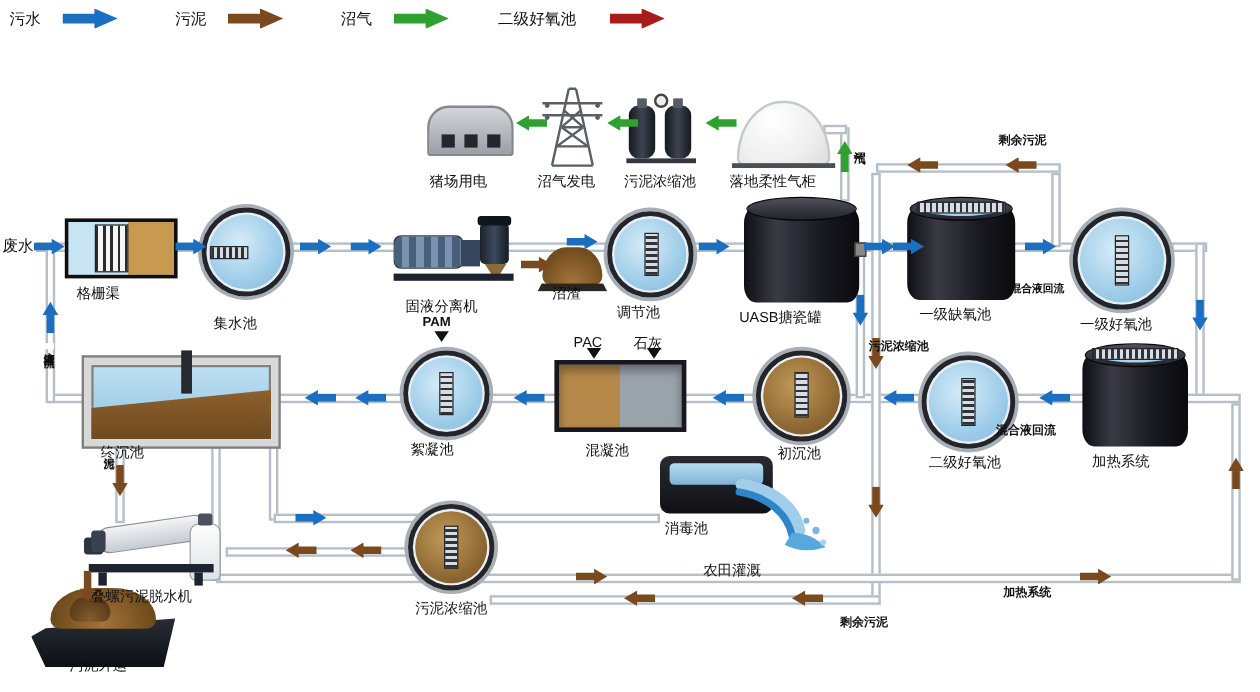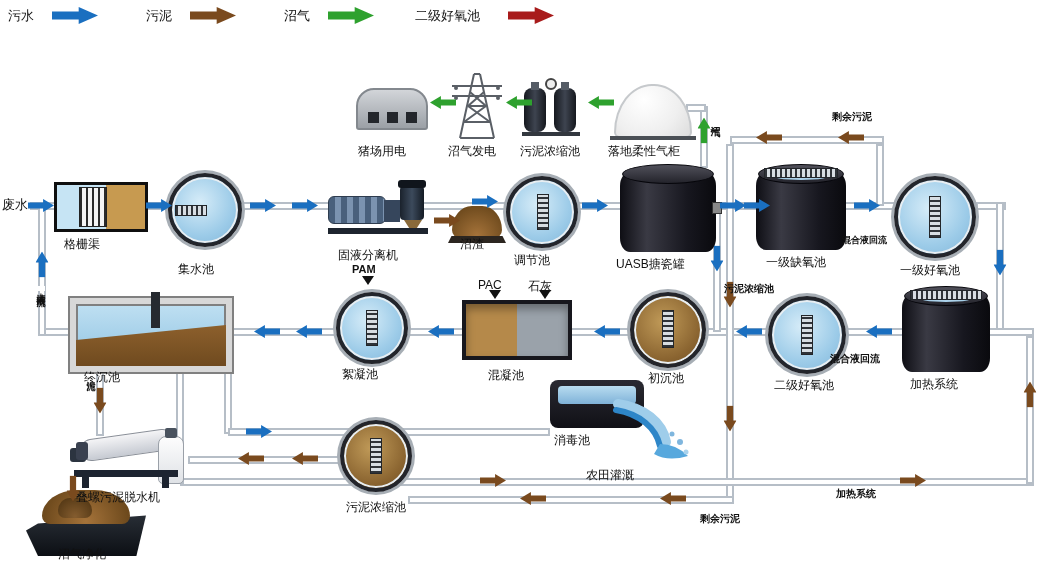--- a/index.html
+++ b/index.html
@@ -264,21 +264,21 @@
   <div class="lbl" style="left:910px;top:376px">加热系统</div>
   <div class="lbl" style="left:774px;top:377px">二级好氧池</div>
   <div class="lbl" style="left:648px;top:370px">初沉池</div>
   <div class="lbl" style="left:488px;top:367px">混凝池</div>
   <div class="lbl" style="left:342px;top:366px">絮凝池</div>
   <div class="lbl" style="left:84px;top:369px">终沉池</div>
   <div class="lbl" style="left:554px;top:432px">消毒池</div>
   <div class="lbl" style="left:586px;top:467px">农田灌溉</div>
   <div class="lbl" style="left:346px;top:499px">污泥浓缩池</div>
   <div class="lbl" style="left:76px;top:489px">叠螺污泥脱水机</div>
-  <div class="lbl" style="left:58px;top:546px">沼气净化</div>
+  <div class="lbl" style="left:58px;top:546px">污泥外运</div>
 
   <div class="lbl" style="left:478px;top:278px">PAC</div>
   <div class="lbl" style="left:528px;top:278px">石灰</div>
   <div class="flbl" style="left:352px;top:263px;font-size:11px">PAM</div>
 
   <div class="flbl" style="left:832px;top:110px">剩余污泥</div>
   <div class="flbl" style="left:700px;top:512px">剩余污泥</div>
   <div class="flbl" style="left:842px;top:234px;font-size:9px">混合液回流</div>
   <div class="flbl" style="left:830px;top:352px">混合液回流</div>
   <div class="flbl" style="left:724px;top:282px">污泥浓缩池</div>

